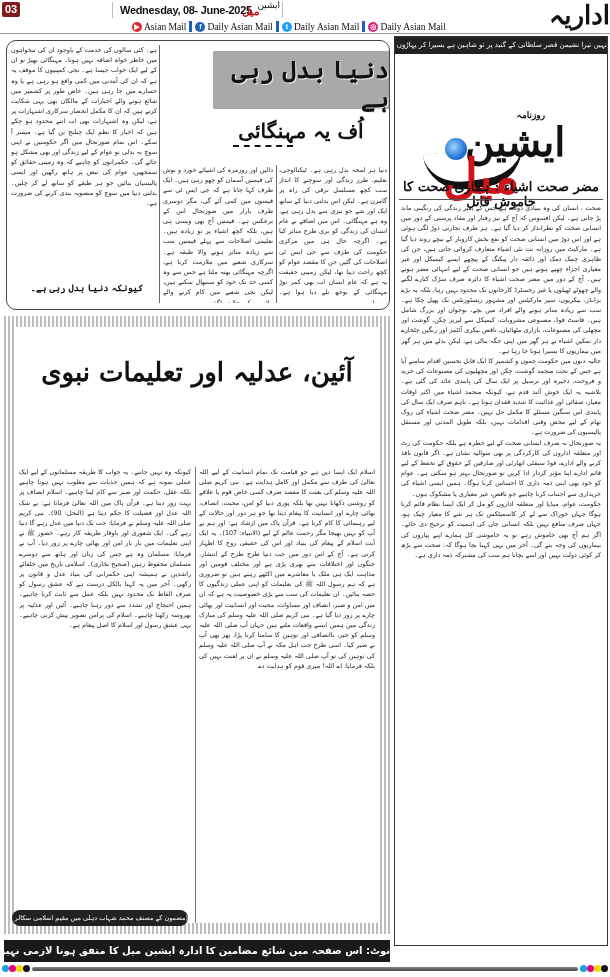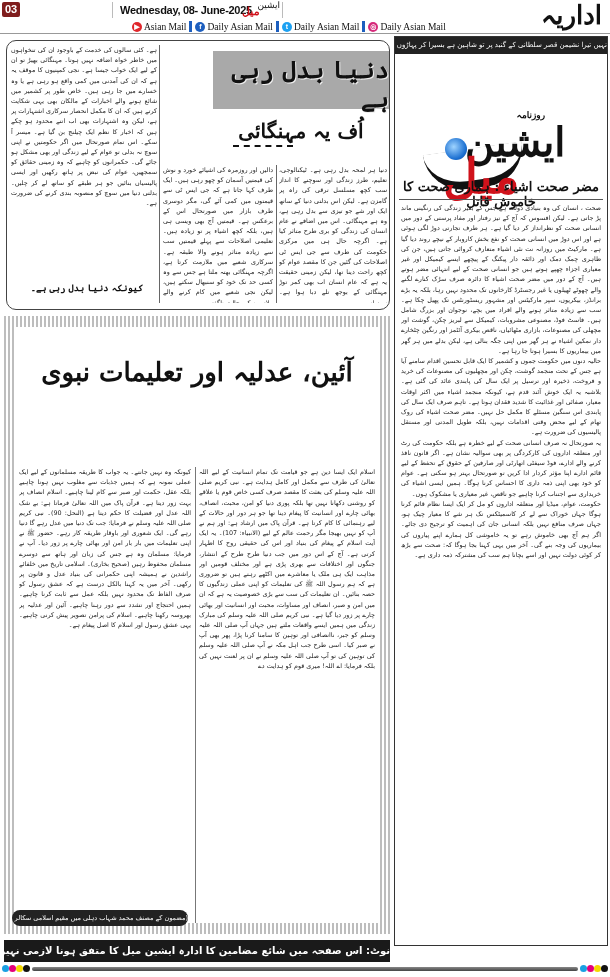--- a/index.html
+++ b/index.html
@@ -12,21 +12,21 @@
   .date-line { position: absolute; left: 120px; top: 4px; font: bold 11px "Liberation Sans", sans-serif; letter-spacing: -0.3px; }
   .sep1 { position: absolute; left: 112px; top: 2px; width: 1px; height: 16px; background: #bbb; }
   .sep2 { position: absolute; left: 282px; top: 2px; width: 1px; height: 16px; background: #bbb; }
   .mini-logo { position: absolute; left: 238px; top: 0px; width: 44px; height: 18px; }
   .mini-logo .l1 { position:absolute; right:2px; top:0; font: 9px "DejaVu Serif", serif; color:#111; }
   .mini-logo .l2 { position:absolute; left:4px; top:5px; font: bold 11px "DejaVu Serif", serif; color:#d0121b; }
   .socials { position: absolute; left: 132px; top: 21px; display: flex; align-items: center; font: 9.5px "Liberation Serif", serif; }
   .soc { display: flex; align-items: flex-end; gap: 2px; }
   .soc .ic { width: 10px; height: 10px; border-radius: 50%; display: inline-block; color: #fff; font: bold 7px "Liberation Sans", sans-serif; text-align: center; line-height: 10px; }
   .soc-bar { width: 3px; height: 11px; background: #1d5fbf; margin: 0 3px; }
-  .idaria { position: absolute; right: 8px; top: 0; font: bold 26px "DejaVu Serif", serif; direction: rtl; letter-spacing: -1px; }
+  .idaria { position: absolute; right: 0; top: 0; font: bold 26px "DejaVu Serif", serif; direction: rtl; letter-spacing: -1px; }
 
   
   .urdu { direction: rtl; text-align: justify; font-family: "DejaVu Sans", sans-serif; font-size: 6.4px; line-height: 10.2px; color: #222; }
 
   
   .right-col { position: absolute; left: 394px; top: 36px; width: 214px; height: 910px; border: 1px solid #333; }
   .quote-bar { position: absolute; left: 0; top: 0; width: 212px; height: 17px; background: #222; color: #fff; font-size: 7px; line-height: 17px; direction: rtl; text-align: center; white-space: nowrap; overflow: hidden; }
   .logo-box { position: absolute; left: 0; top: 17px; width: 212px; height: 104px; margin-top: 44px; }
   .logo-rozname { position: absolute; right: 62px; top: 12px; font: bold 9px "DejaVu Serif", serif; direction: rtl; }
   .logo-top { position: absolute; left: 70px; top: 20px; font: bold 40px "DejaVu Serif", serif; direction: rtl; color: #111; letter-spacing: -2px; }

